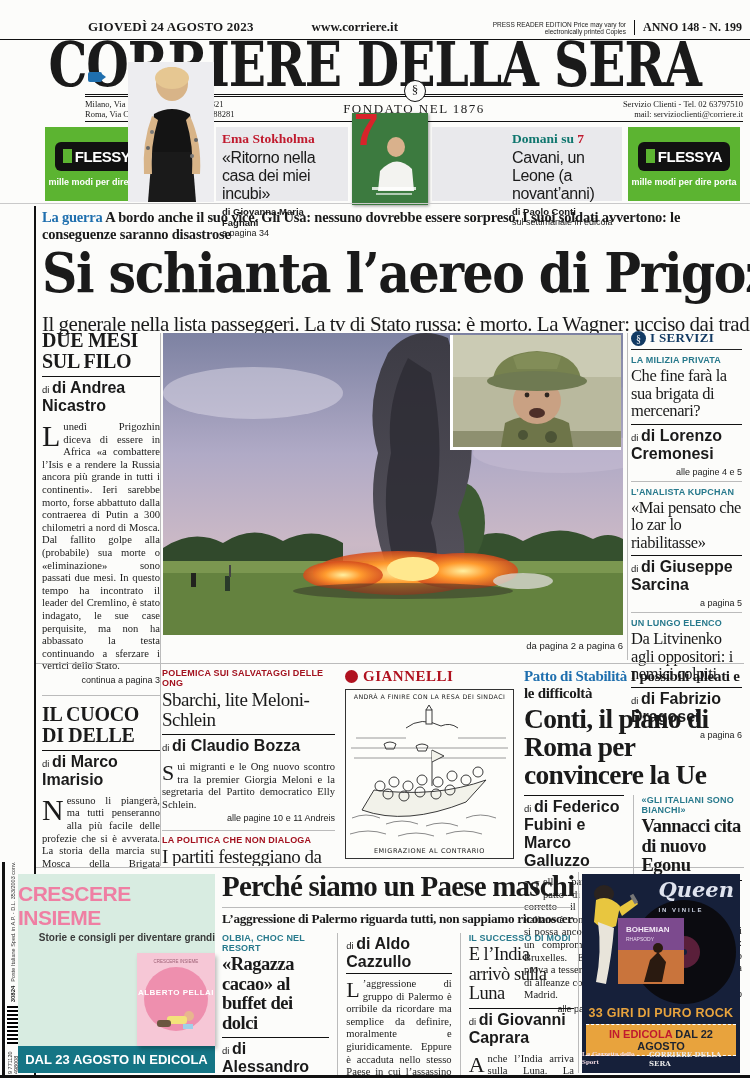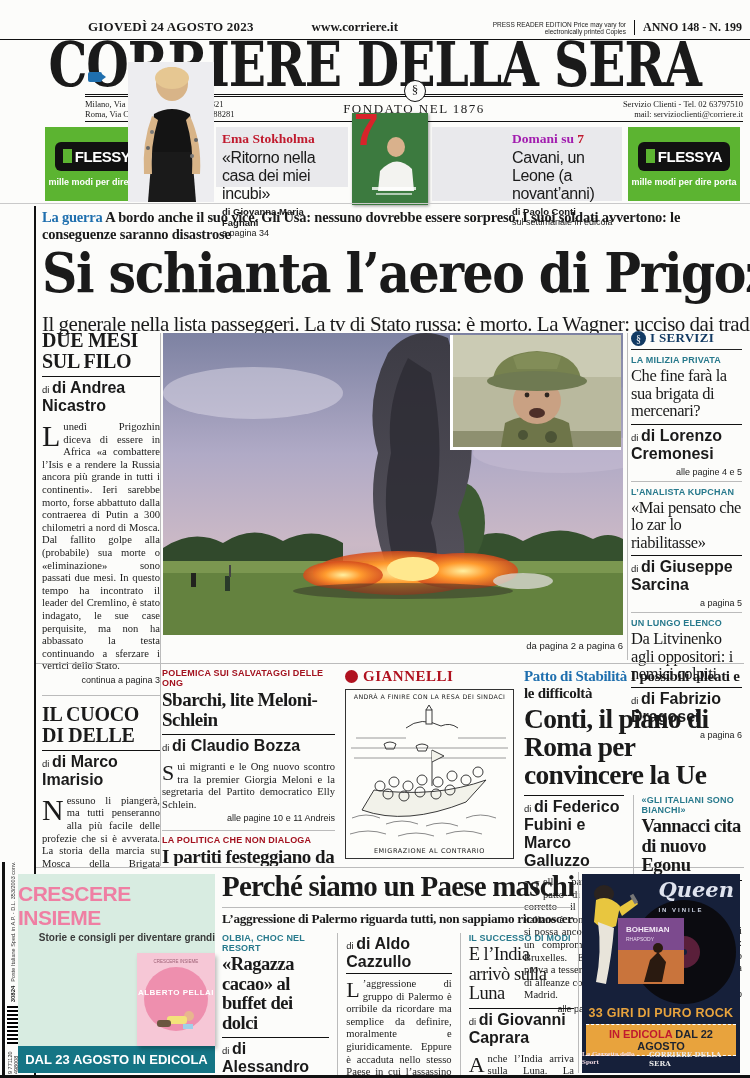--- a/index.html
+++ b/index.html
@@ -31,29 +31,29 @@
   .orn{left:404px;top:80px;width:20px;height:20px;border:1.5px solid #111;border-radius:50%;
        background:#fcfcfa;text-align:center;line-height:18px;font-size:13px;}
   
   .flessya{width:112px;height:74px;background:#5cb431;display:flex;flex-direction:column;
         align-items:center;justify-content:center;}
   .flx-box{background:#111;border-radius:6px;padding:6px 8px;display:flex;align-items:center;gap:3px;}
   .flx-sq{width:9px;height:14px;background:#5cb431;}
   .flx-txt{color:#fff;font-family:"Liberation Sans",sans-serif;font-weight:700;font-size:15px;letter-spacing:-.5px;}
   .flx-tag{color:#fff;font-family:"Liberation Sans",sans-serif;font-weight:700;font-size:9px;margin-top:6px;}
   .promogray{background:#e9e9ec;}
-  .ema{left:216px;top:127px;width:132px;height:60px;padding:4px 6px;box-sizing:border-box;}
+  .ema{left:216px;top:127px;width:132px;height:74px;padding:4px 6px;box-sizing:border-box;}
   .ema-name{color:#c01a2e;font-weight:700;font-size:13.5px;}
   .promo-title{font-family:"Liberation Sans",sans-serif;font-size:16px;letter-spacing:-.4px;line-height:18px;margin-top:2px;}
   .promo-by{font-family:"Liberation Sans",sans-serif;font-size:9px;margin-top:3px;}
   .promo-by b{font-size:9.5px;}
   .promo-note{font-family:"Liberation Sans",sans-serif;font-size:9px;}
   .domani{left:432px;top:127px;width:190px;height:74px;padding:4px 6px 4px 80px;box-sizing:border-box;}
   .dom-kick{font-weight:700;font-size:13.5px;}
-  .dom-kick .blue{color:#a21caf;}
+  .dom-kick .blue{color:#0f766e;}
   .dom-kick .red{color:#c01a2e;}
   .seven{left:352px;top:113px;width:76px;height:92px;background:#3c7a3f;overflow:hidden;box-shadow:1px 1px 3px rgba(0,0,0,.4);}
   .seven .s7{position:absolute;left:2px;top:-8px;color:#d8232a;font-family:"Liberation Sans",sans-serif;
         font-weight:700;font-size:44px;}
   .woman{left:128px;top:62px;width:86px;height:140px;overflow:hidden;}
   .hr-promo{left:0;top:203px;width:750px;height:1px;background:#c9c9c9;}
   
   .lead{left:42px;top:209px;width:702px;}
   .lead-kick{font-size:14.5px;font-weight:700;letter-spacing:-.2px;}
   .lead-kick .blue{color:#1f6fae;}
@@ -82,21 +82,21 @@
   .servizi{left:631px;top:330px;width:111px;height:334px;}
   .sv-head{display:flex;align-items:center;gap:4px;border-bottom:1px solid #222;padding-bottom:3px;}
   .sv-ico{width:15px;height:15px;border-radius:50%;background:#123a63;color:#fff;font-size:10px;
         text-align:center;line-height:15px;}
   .sv-title{font-weight:700;font-size:13px;color:#123a63;letter-spacing:.3px;}
   .sv-item{border-bottom:1px solid #bbb;padding:5px 0 4px;}
   .sv-item:last-child{border-bottom:none;}
   .sv-h{font-size:16.5px;line-height:17.5px;letter-spacing:-.4px;margin-top:2px;}
   
   .mcol1{left:162px;top:668px;width:173px;height:198px;overflow:hidden;}
-  .m-title{font-size:19px;font-weight:700;letter-spacing:-.5px;line-height:20px;margin-top:2px;}
+  .m-title{font-size:19px;font-weight:400;letter-spacing:-.5px;line-height:20px;margin-top:2px;}
   .m-sep{border-top:1px solid #bbb;margin:7px 0 4px;}
   .mcol2{left:345px;top:668px;width:169px;height:198px;}
   .gian-head{display:flex;align-items:center;gap:5px;}
   .gian-dot{width:13px;height:13px;border-radius:50%;background:#b01220;}
   .gian-title{color:#b01220;font-weight:700;font-size:15px;letter-spacing:.5px;}
   .cartoon{border:1px solid #333;margin-top:4px;height:168px;position:relative;background:#fdfdfa;}
   .cart-top{font-family:"DejaVu Sans",sans-serif;font-size:6.3px;letter-spacing:.4px;text-align:center;padding-top:3px;}
   .cart-bot{font-family:"DejaVu Sans",sans-serif;font-size:6.5px;letter-spacing:.6px;text-align:center;
         position:absolute;bottom:3px;width:100%;}
   .mcol3{left:524px;top:668px;width:218px;height:198px;}

